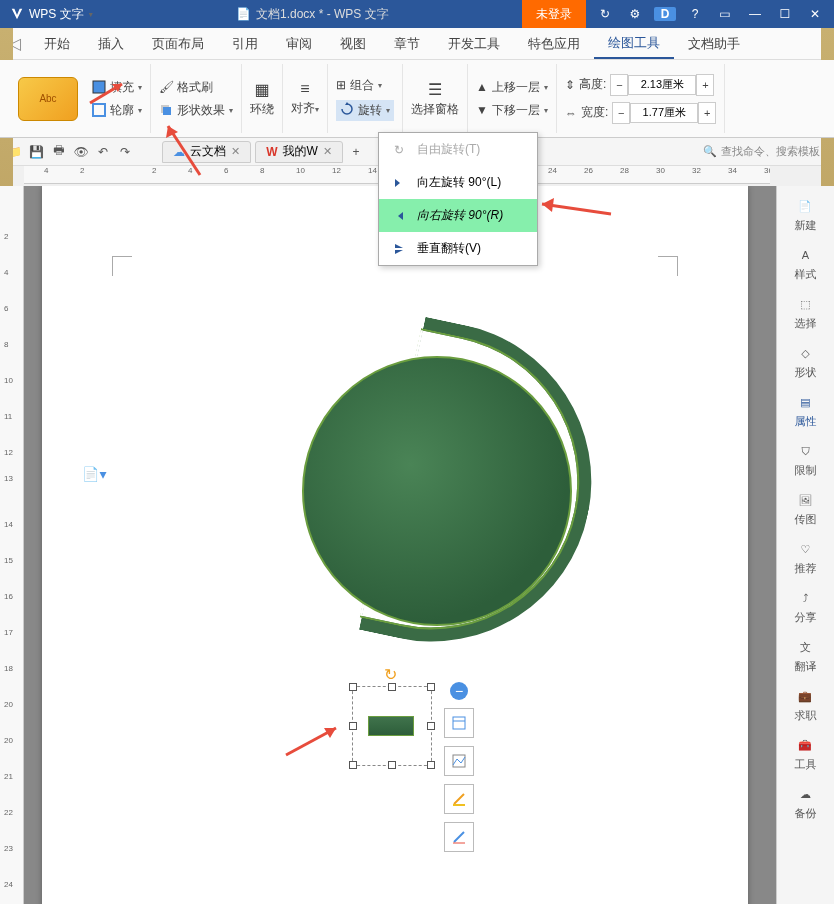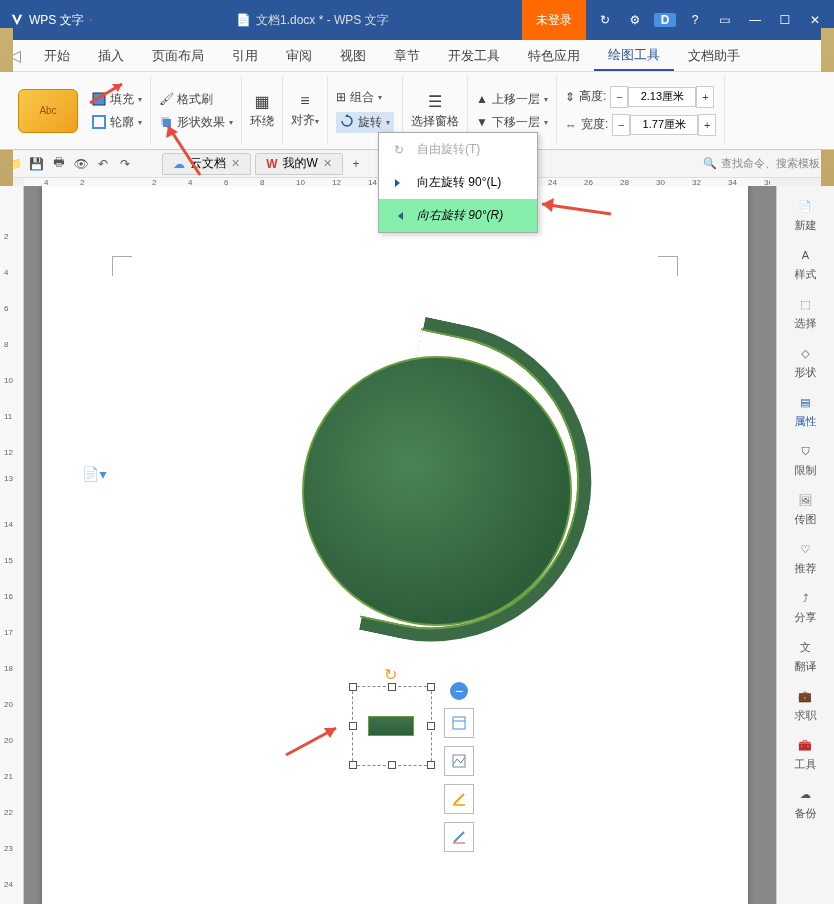--- a/index.html
+++ b/index.html
@@ -1,18 +1,18 @@
 <!DOCTYPE html>
 <html><head>
 <meta charset="utf-8">
 <style>
 * { margin: 0; padding: 0; box-sizing: border-box; font-family: "Microsoft YaHei", sans-serif; }
 body { width: 834px; height: 904px; background: #f0f0f0; overflow: hidden; position: relative; }
 
-.titlebar { height: 40px; background: #2b579a; display: flex; align-items: center; color: #fff; font-size: 12px; }
+.titlebar { height: 28px; background: #2b579a; display: flex; align-items: center; color: #fff; font-size: 12px; }
 .titlebar-app { padding: 0 10px; display: flex; align-items: center; gap: 5px; }
 .titlebar-app svg { width: 14px; height: 14px; }
 .titlebar-doc { flex: 1; display: flex; align-items: center; justify-content: center; gap: 5px; color: #ddd; }
 .titlebar-login { background: #ff6a00; padding: 0 14px; height: 100%; display: flex; align-items: center; }
 .titlebar-controls { display: flex; align-items: center; gap: 8px; padding: 0 8px; }
 .titlebar-controls span { width: 22px; text-align: center; cursor: pointer; }
 
 .ribbon-tabs { height: 32px; background: #fafafa; display: flex; align-items: center; border-bottom: 1px solid #ddd; }
 .ribbon-tab { padding: 0 14px; font-size: 13px; color: #444; height: 100%; display: flex; align-items: center; cursor: pointer; }
 .ribbon-tab.active { color: #2b579a; border-bottom: 2px solid #2b579a; }
@@ -241,20 +241,28 @@
       </span>
       <span>向左旋转 90°(L)</span>
     </div>
   <div class="dropdown-item highlight">
       <span class="mi">
         <svg width="14" height="14" viewBox="0 0 14 14">
           <path d="M11 3 L11 11 L6 7 Z" fill="#2b579a"></path>
         </svg>
       </span>
       <span>向右旋转 90°(R)</span>
+    </div>
+  <div class="dropdown-item">
+      <span class="mi">
+        <svg width="14" height="14" viewBox="0 0 14 14">
+          <path d="M3 2 L11 6 L3 6 Z M3 12 L11 8 L3 8 Z" fill="#2b579a"></path>
+        </svg>
+      </span>
+      <span>垂直翻转(V)</span>
     </div>
 </div>
 
 <div class="doctabs">
   <span class="qicon" style="color:#e8a23a;">📁</span>
   <span class="qicon" style="color:#4a90e2;">💾</span>
   <span class="qicon">🖶</span>
   <span class="qicon">👁</span>
   <span class="qicon">↶</span>
   <span class="qicon">↷</span>

